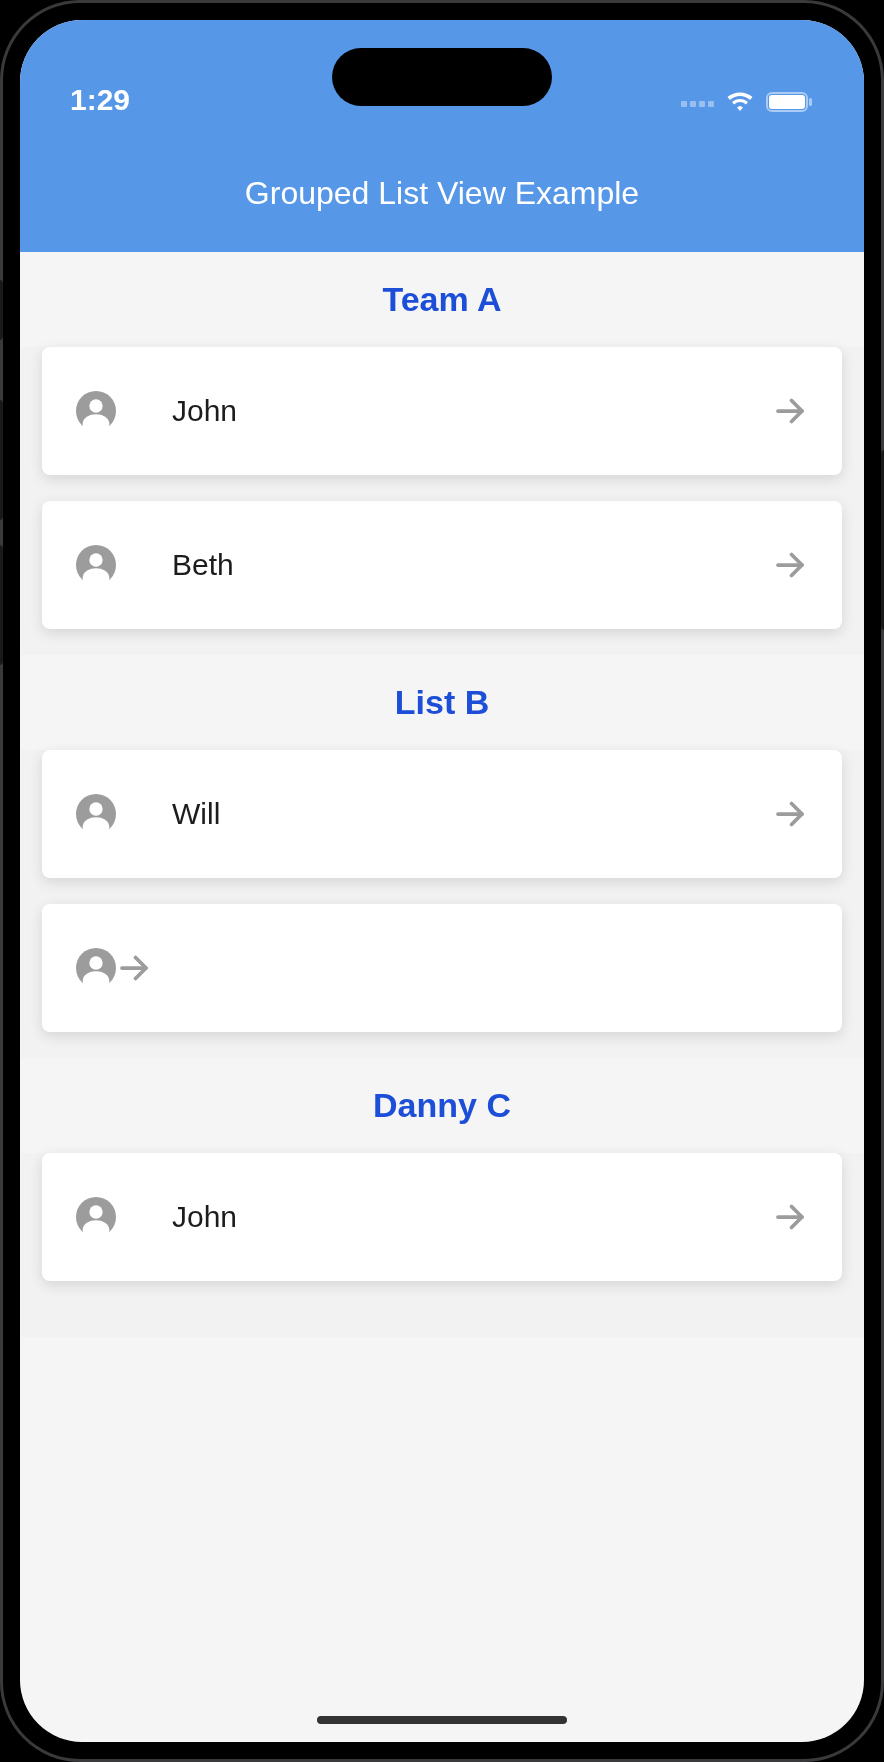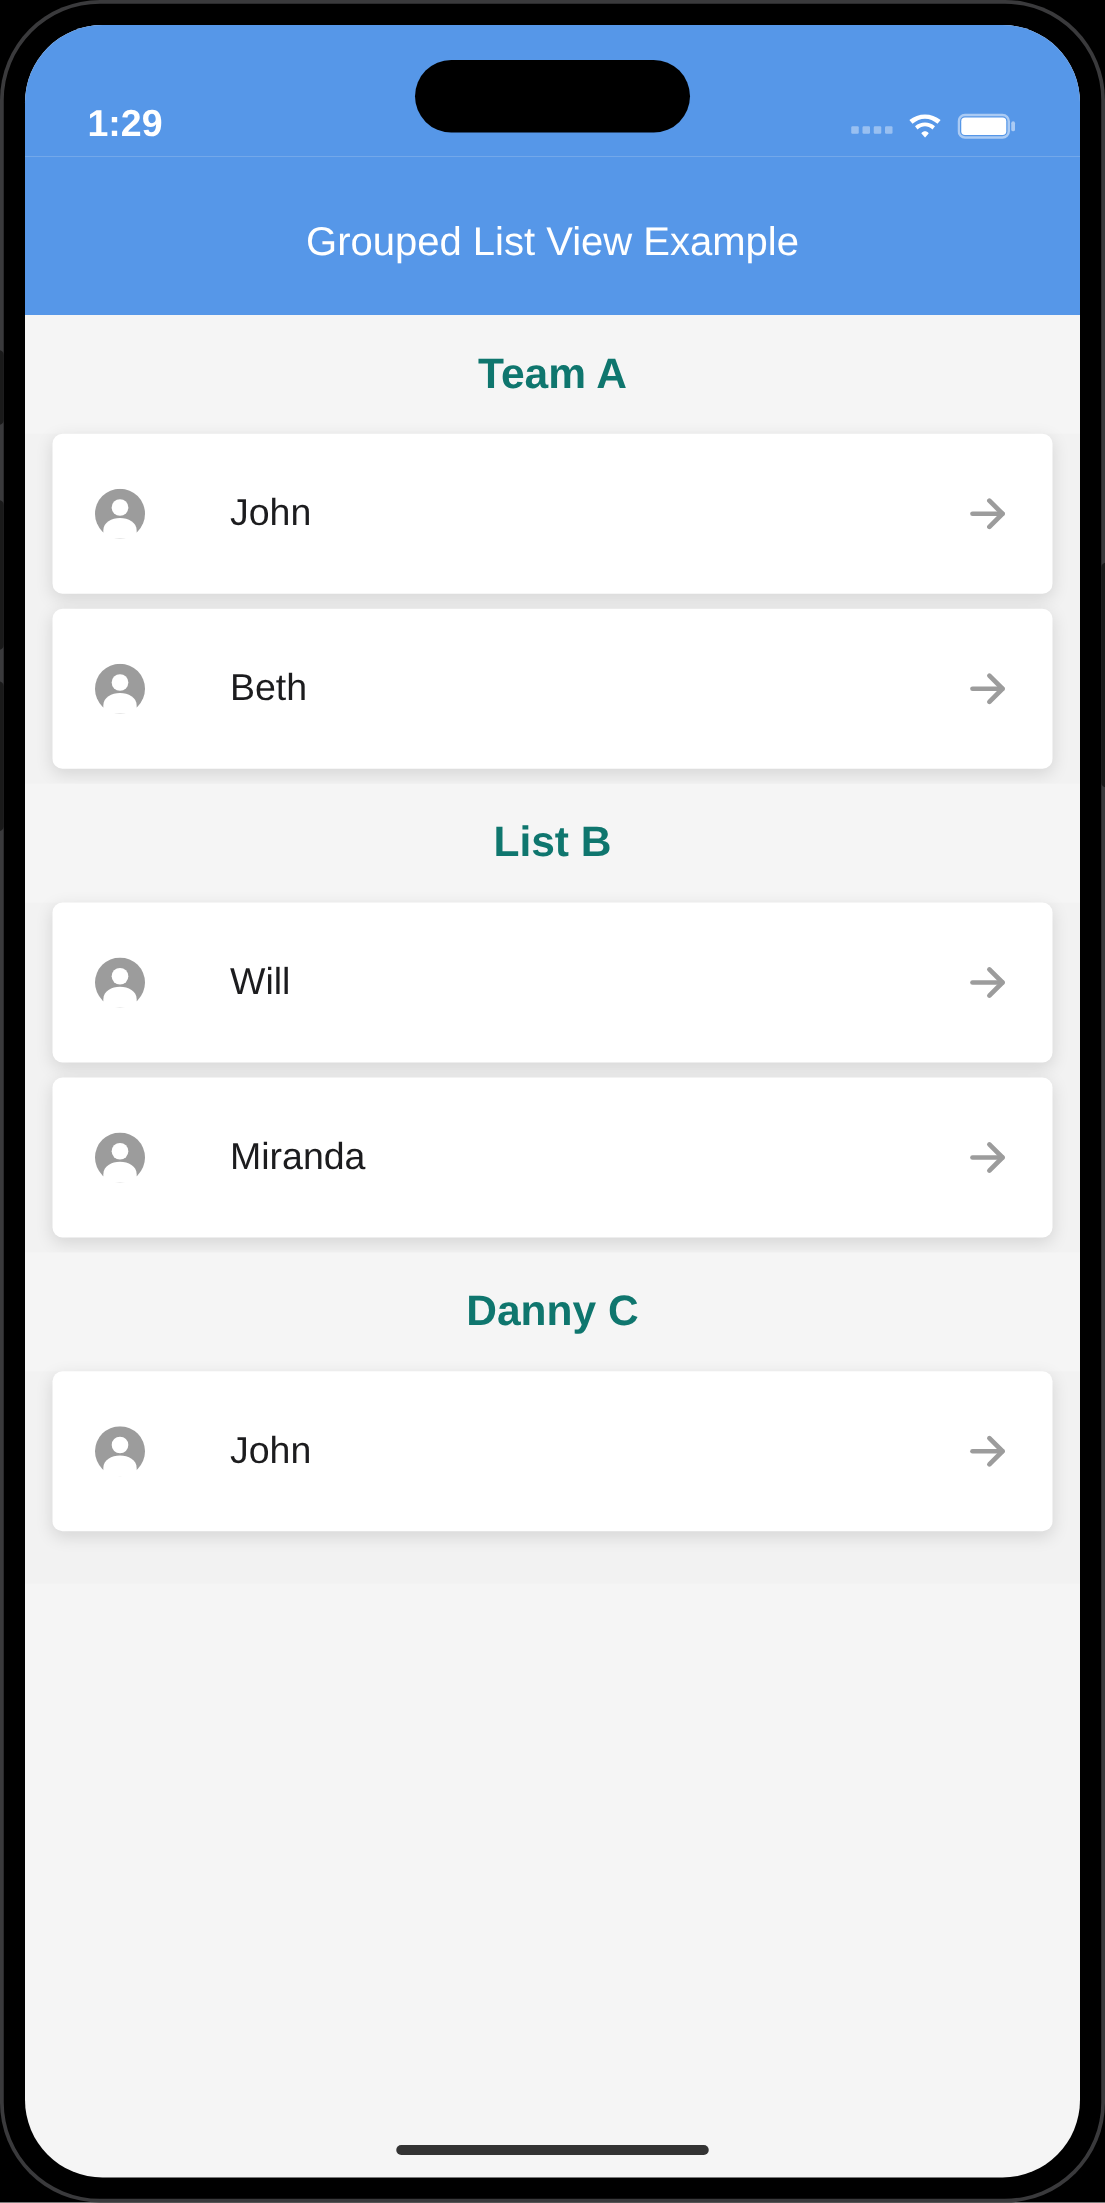--- a/index.html
+++ b/index.html
@@ -130,35 +130,34 @@
     
     .content {
       background: #f2f2f2;
       padding-bottom: 30px;
     }
     
     .group-header {
       text-align: center;
       font-size: 34px;
       font-weight: 700;
-      color: #0f766e;
+      color: #1d4ed8;
       padding: 28px 0;
       background: #f5f5f5;
     }
     
     .list-item {
       background: #fff;
-      margin: 0 22px 12px 22px;
+      margin: 0 22px 26px 22px;
       border-radius: 8px;
       padding: 44px 34px;
       display: flex;
       align-items: center;
       box-shadow: 0 4px 14px rgba(0,0,0,0.12);
       cursor: pointer;
-      gap: 12px;
     }
     
     .avatar-icon {
       width: 40px;
       height: 40px;
       flex-shrink: 0;
     }
     
     .item-name {
       font-size: 30px;
@@ -269,21 +268,20 @@
               <line x1="4" y1="12" x2="20" y2="12"></line>
               <polyline points="13 5 20 12 13 19"></polyline>
             </svg></span>
         </div>
         <div class="list-item">
           <span class="avatar-icon"><svg viewBox="0 0 24 24" fill="#9c9c9c">
               <circle cx="12" cy="12" r="12" fill="#9c9c9c"></circle>
               <circle cx="12" cy="9" r="4" fill="#fff"></circle>
               <path d="M4 20 C4 16 8 14 12 14 C16 14 20 16 20 20 L20 24 L4 24 Z" fill="#fff"></path>
             </svg></span>
-          <span class="item-name">Miranda</span>
           <span class="arrow-icon"><svg viewBox="0 0 24 24" fill="none" stroke="#9c9c9c" stroke-width="2.5" stroke-linecap="round" stroke-linejoin="round">
               <line x1="4" y1="12" x2="20" y2="12"></line>
               <polyline points="13 5 20 12 13 19"></polyline>
             </svg></span>
         </div>
         <div class="group-header">Danny C</div>
         <div class="list-item">
           <span class="avatar-icon"><svg viewBox="0 0 24 24" fill="#9c9c9c">
               <circle cx="12" cy="12" r="12" fill="#9c9c9c"></circle>
               <circle cx="12" cy="9" r="4" fill="#fff"></circle>

